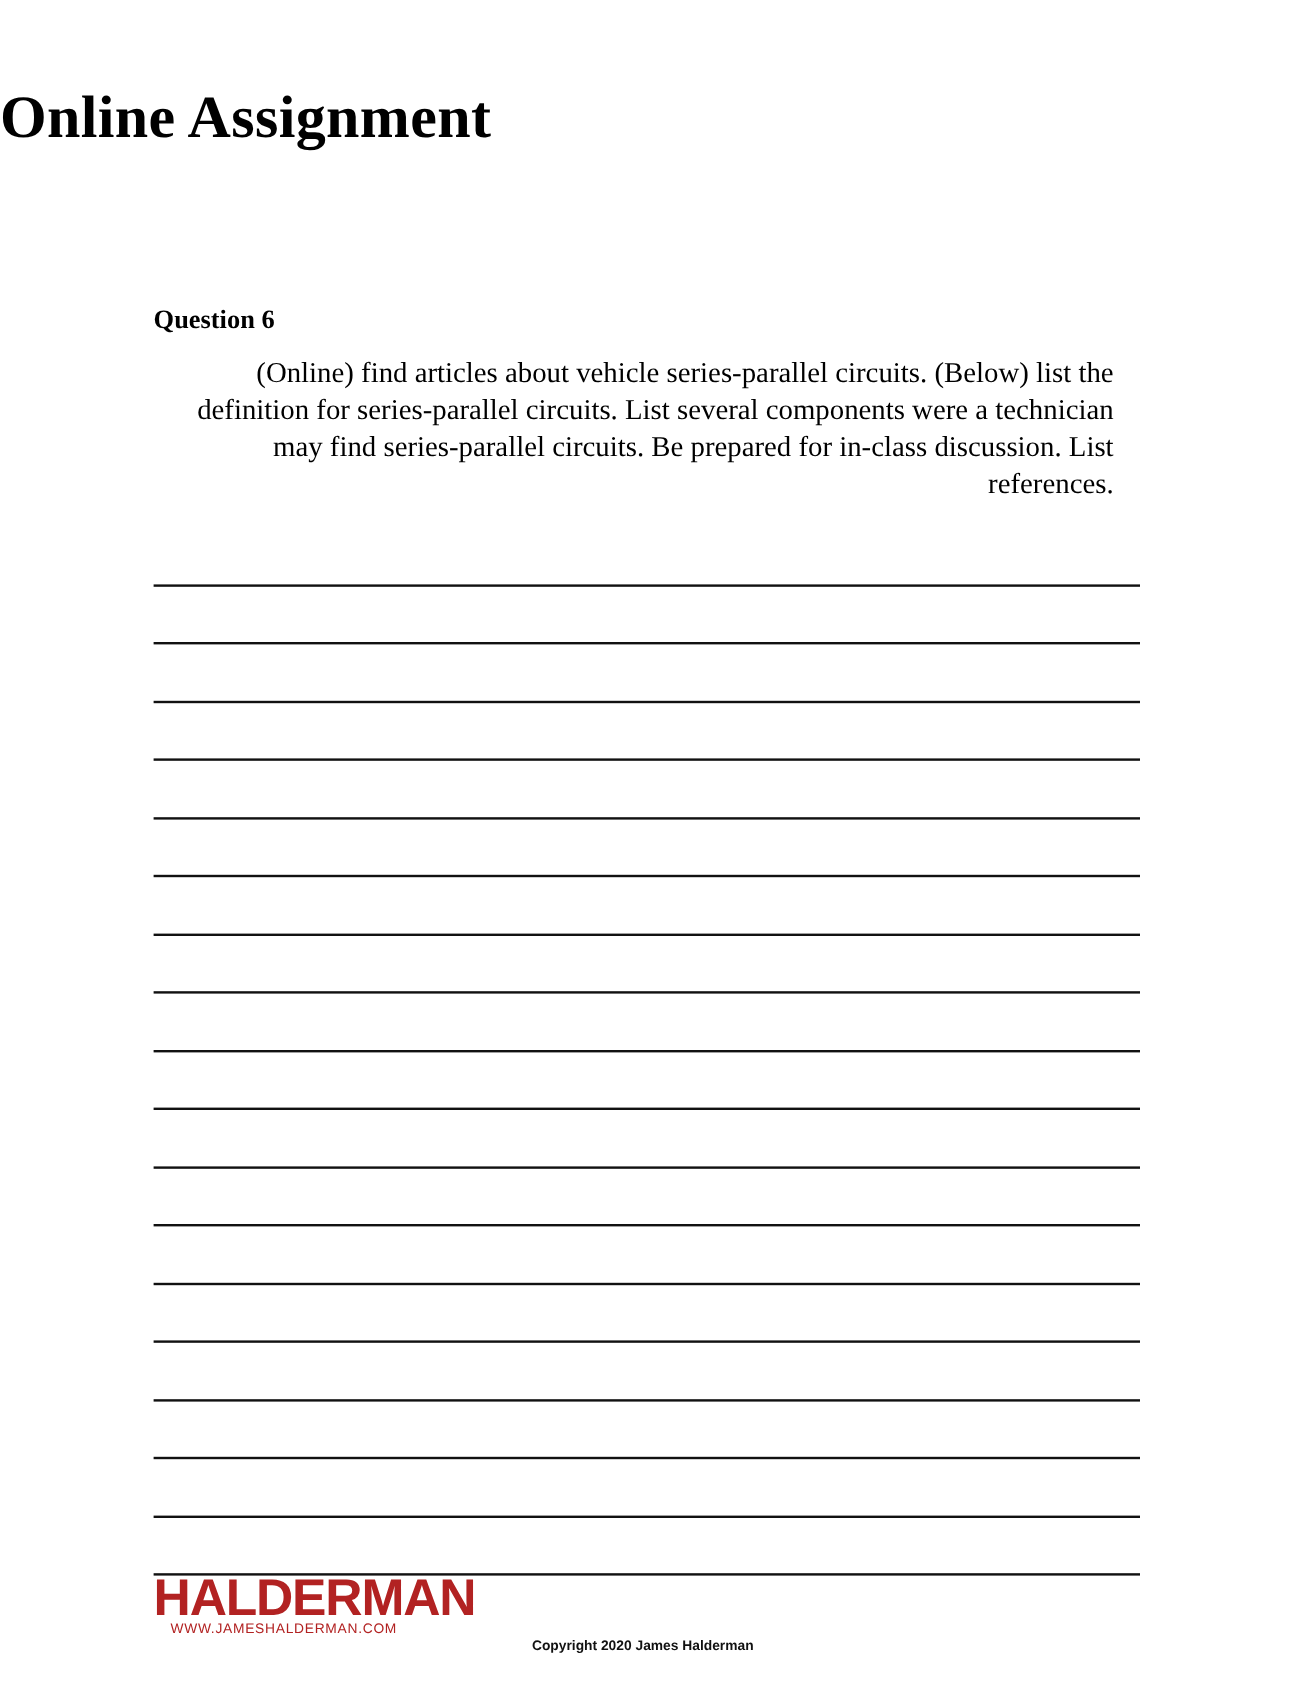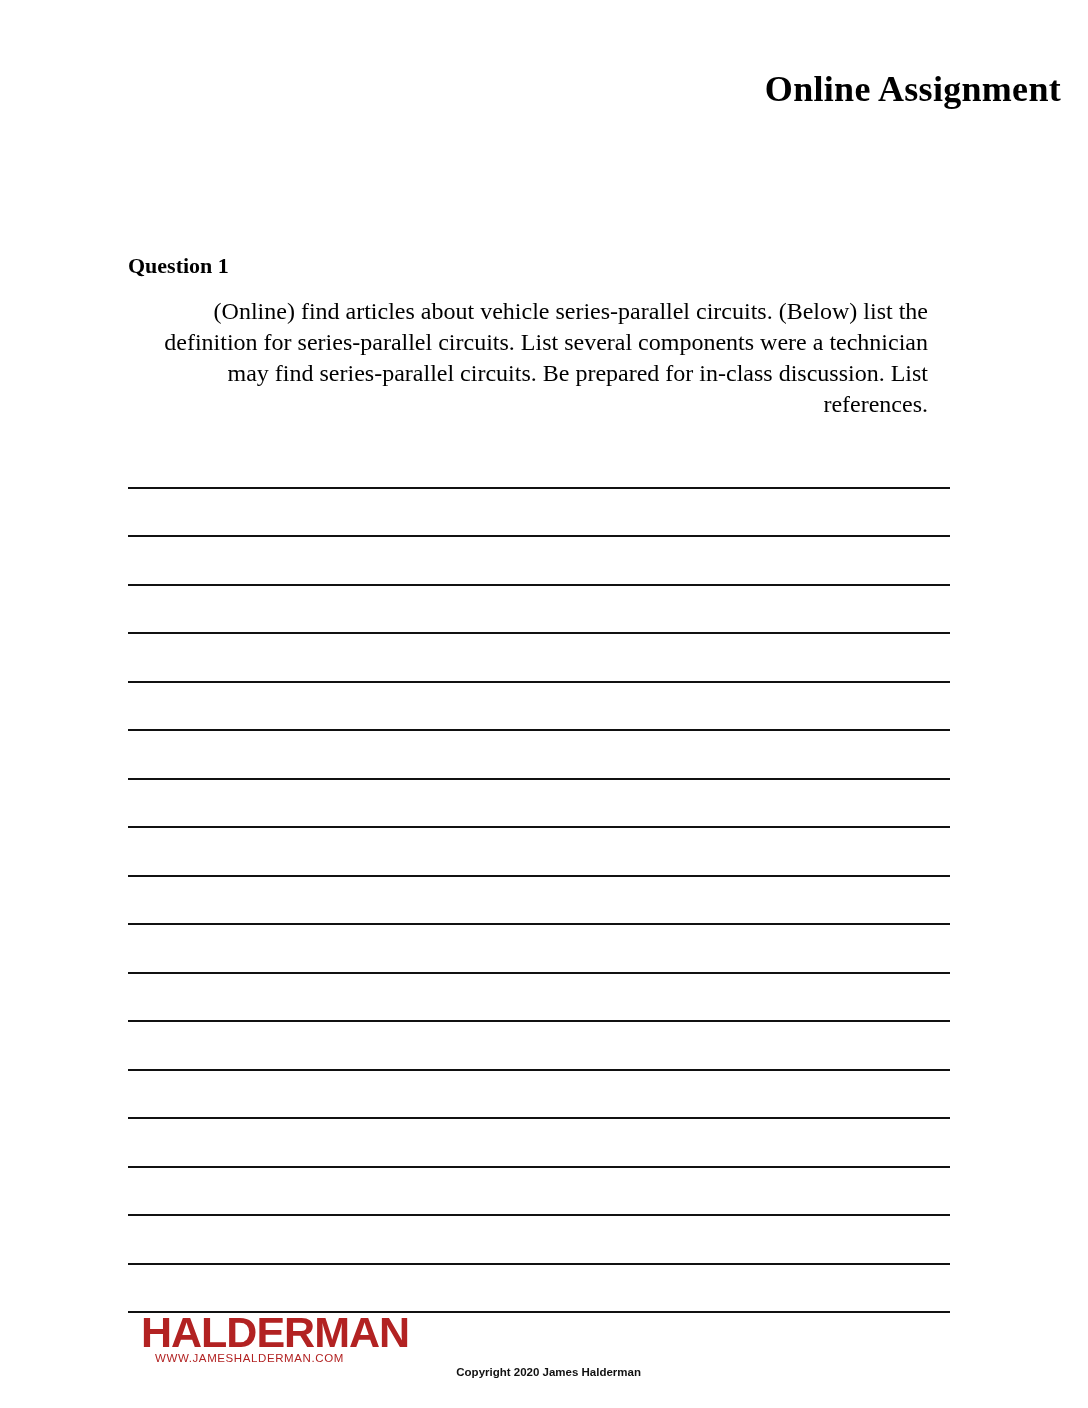--- a/index.html
+++ b/index.html
@@ -18,24 +18,24 @@
   .page {
     position: absolute;
     inset: 0;
     background: #ffffff;
   }
   .doc-title {
     position: absolute;
     top: 68px;
     left: 0;
     width: 1061px;
-    text-align: right;
+    text-align: left;
     font-family: "Liberation Serif", serif;
     font-weight: bold;
-    font-size: 36px;
+    font-size: 50px;
     letter-spacing: 0.3px;
   }
   .chapter-block {
     position: absolute;
     left: 128px;
     top: 155px;
     width: 830px;
   }
   .chapter-line {
     font-weight: bold;
@@ -64,21 +64,21 @@
     left: 128px;
     top: 440px;
     width: 822px;
   }
   .rule {
     height: 46.5px;
     border-bottom: 2px solid #111111;
   }
   .footer {
     position: absolute;
-    left: 141px;
+    left: 128px;
     bottom: 30px;
     width: 500px;
   }
   .brand {
     font-family: "Liberation Sans", sans-serif;
     font-weight: bold;
     font-size: 43px;
     letter-spacing: -1px;
     color: #b22222;
     line-height: 44px;
@@ -105,21 +105,21 @@
 </head>
 <body>
 
 <div class="page">
 
   <div class="doc-title">Online Assignment</div>
 
   <div class="chapter-block">
   </div>
 
-  <div class="question-label">Question 1</div>
+  <div class="question-label">Question 6</div>
 
   <div class="prompt">(Online) find articles about vehicle series-parallel circuits. (Below) list the definition for series-parallel circuits. List several components were a technician may find series-parallel circuits. Be prepared for in-class discussion. List references.</div>
 
   <div class="lines">
     <div class="rule"></div>
     <div class="rule"></div>
     <div class="rule"></div>
     <div class="rule"></div>
     <div class="rule"></div>
     <div class="rule"></div>

